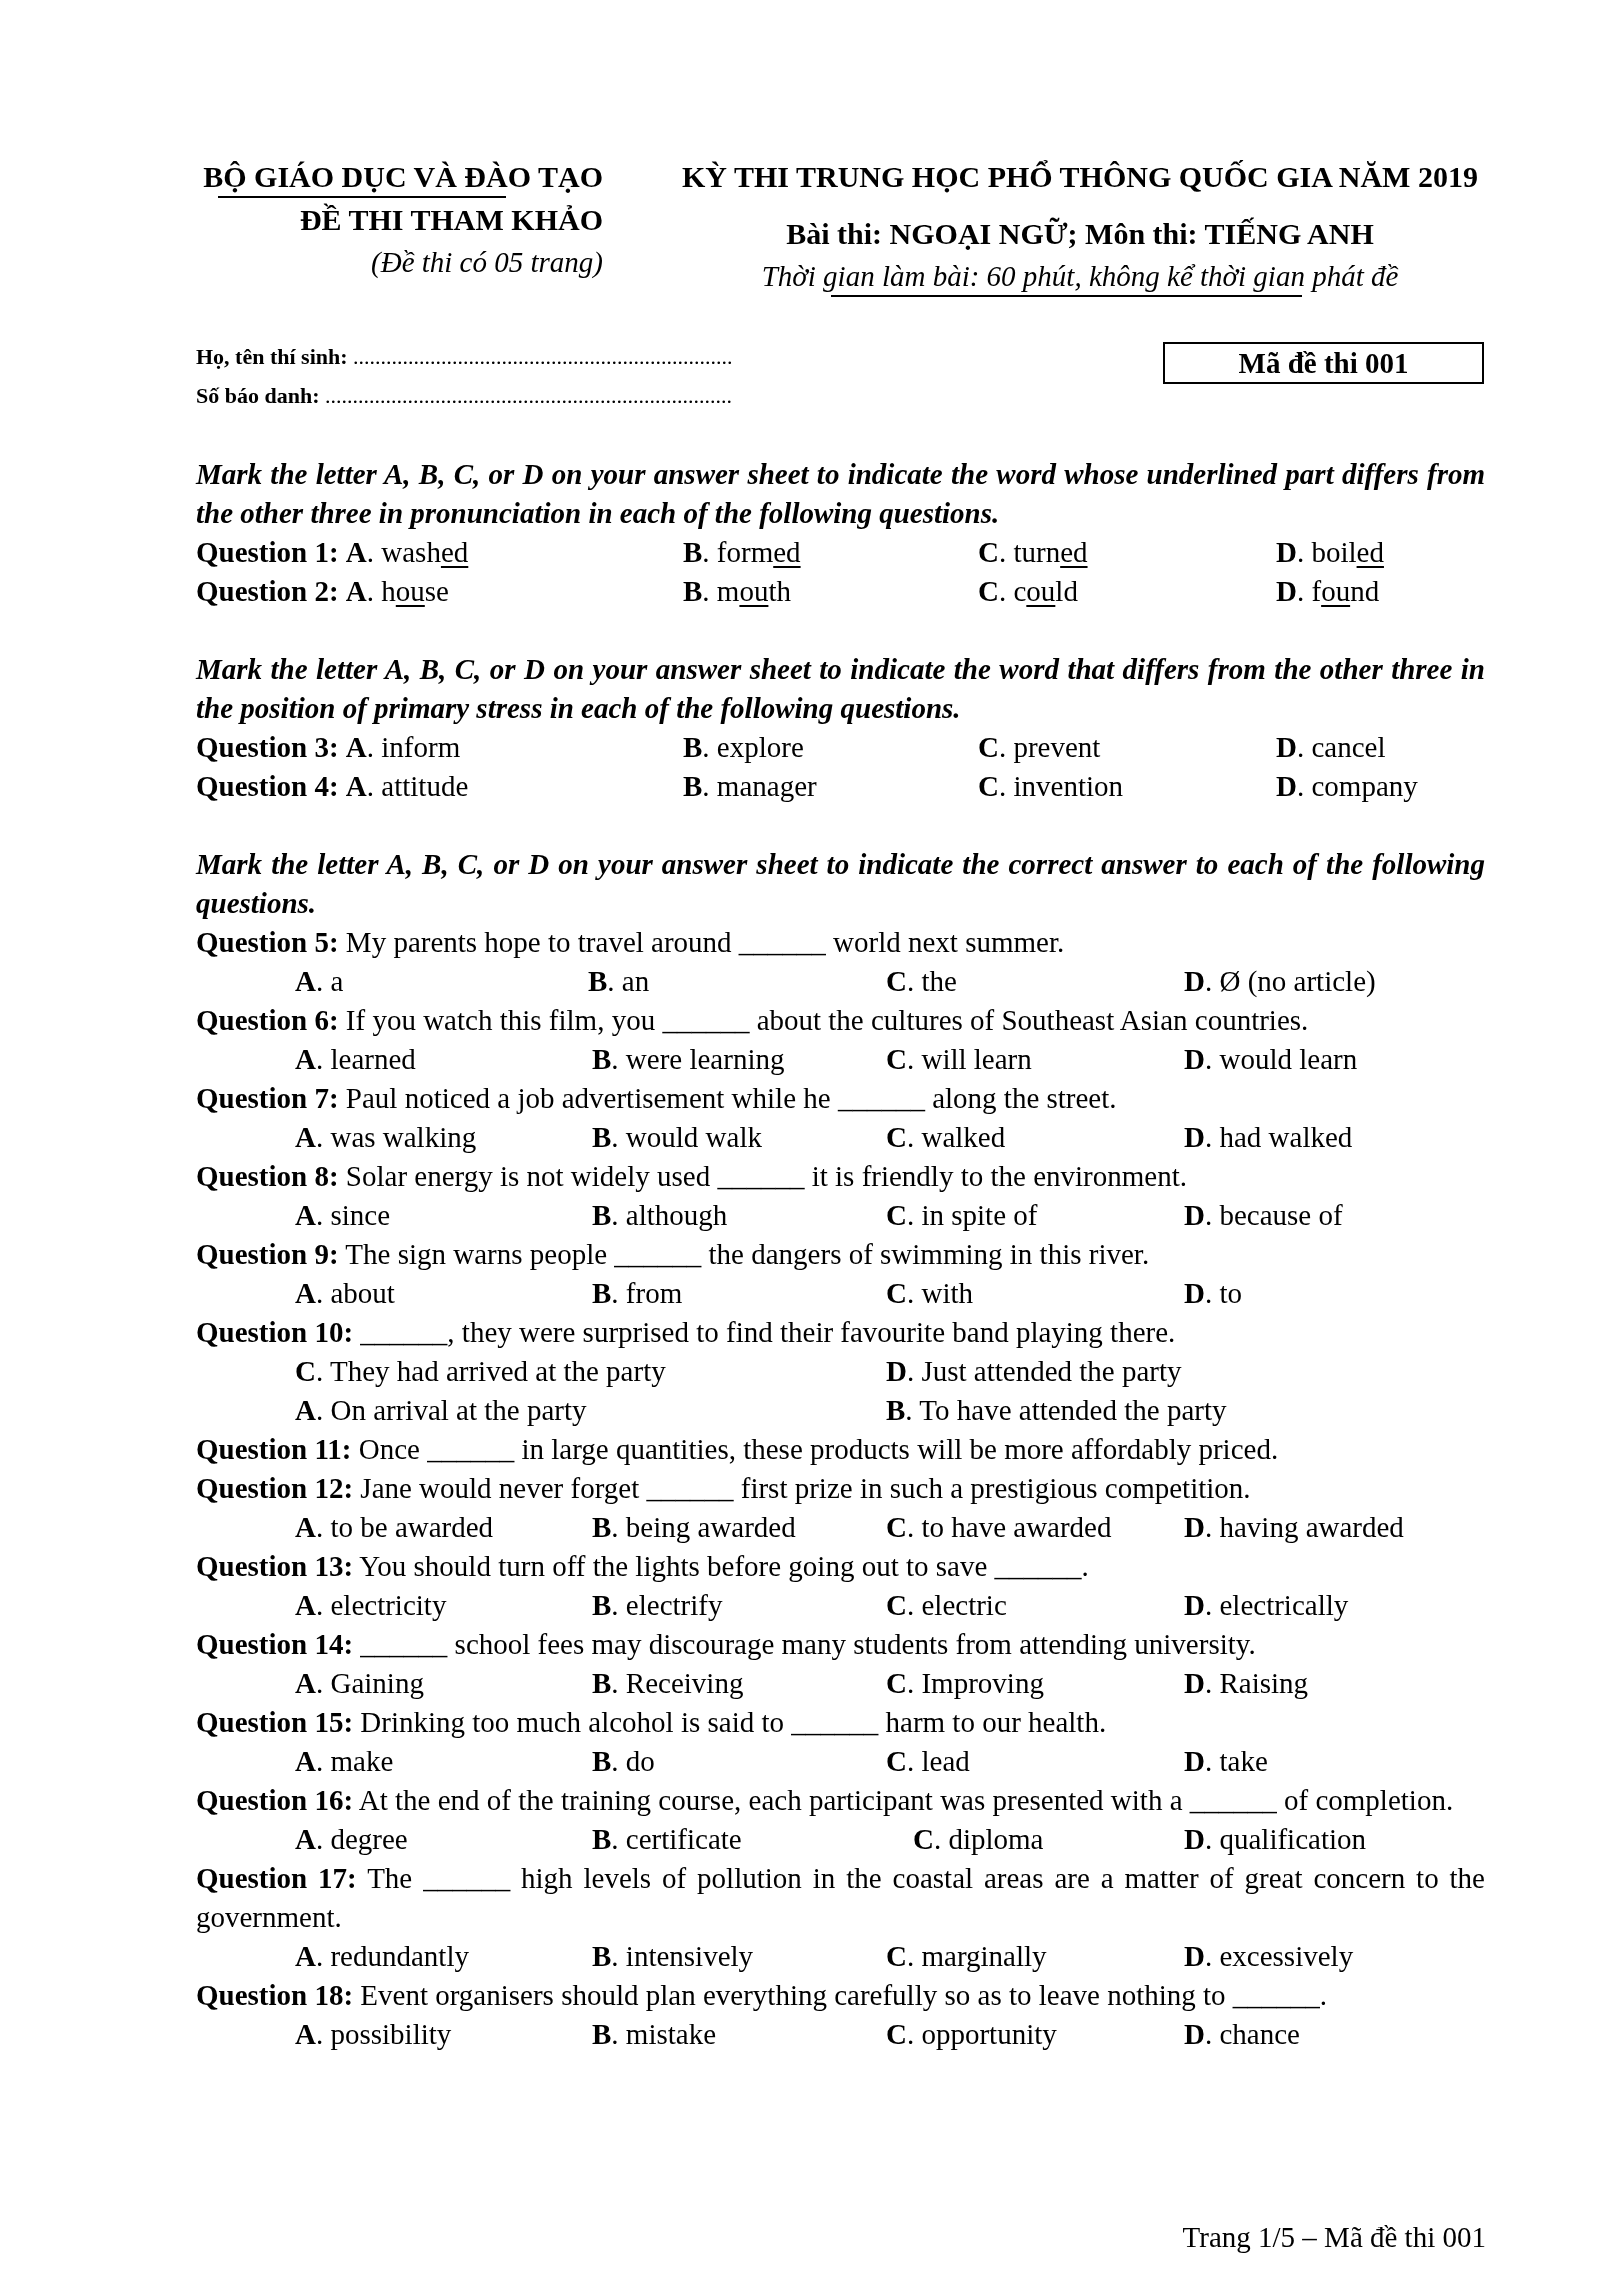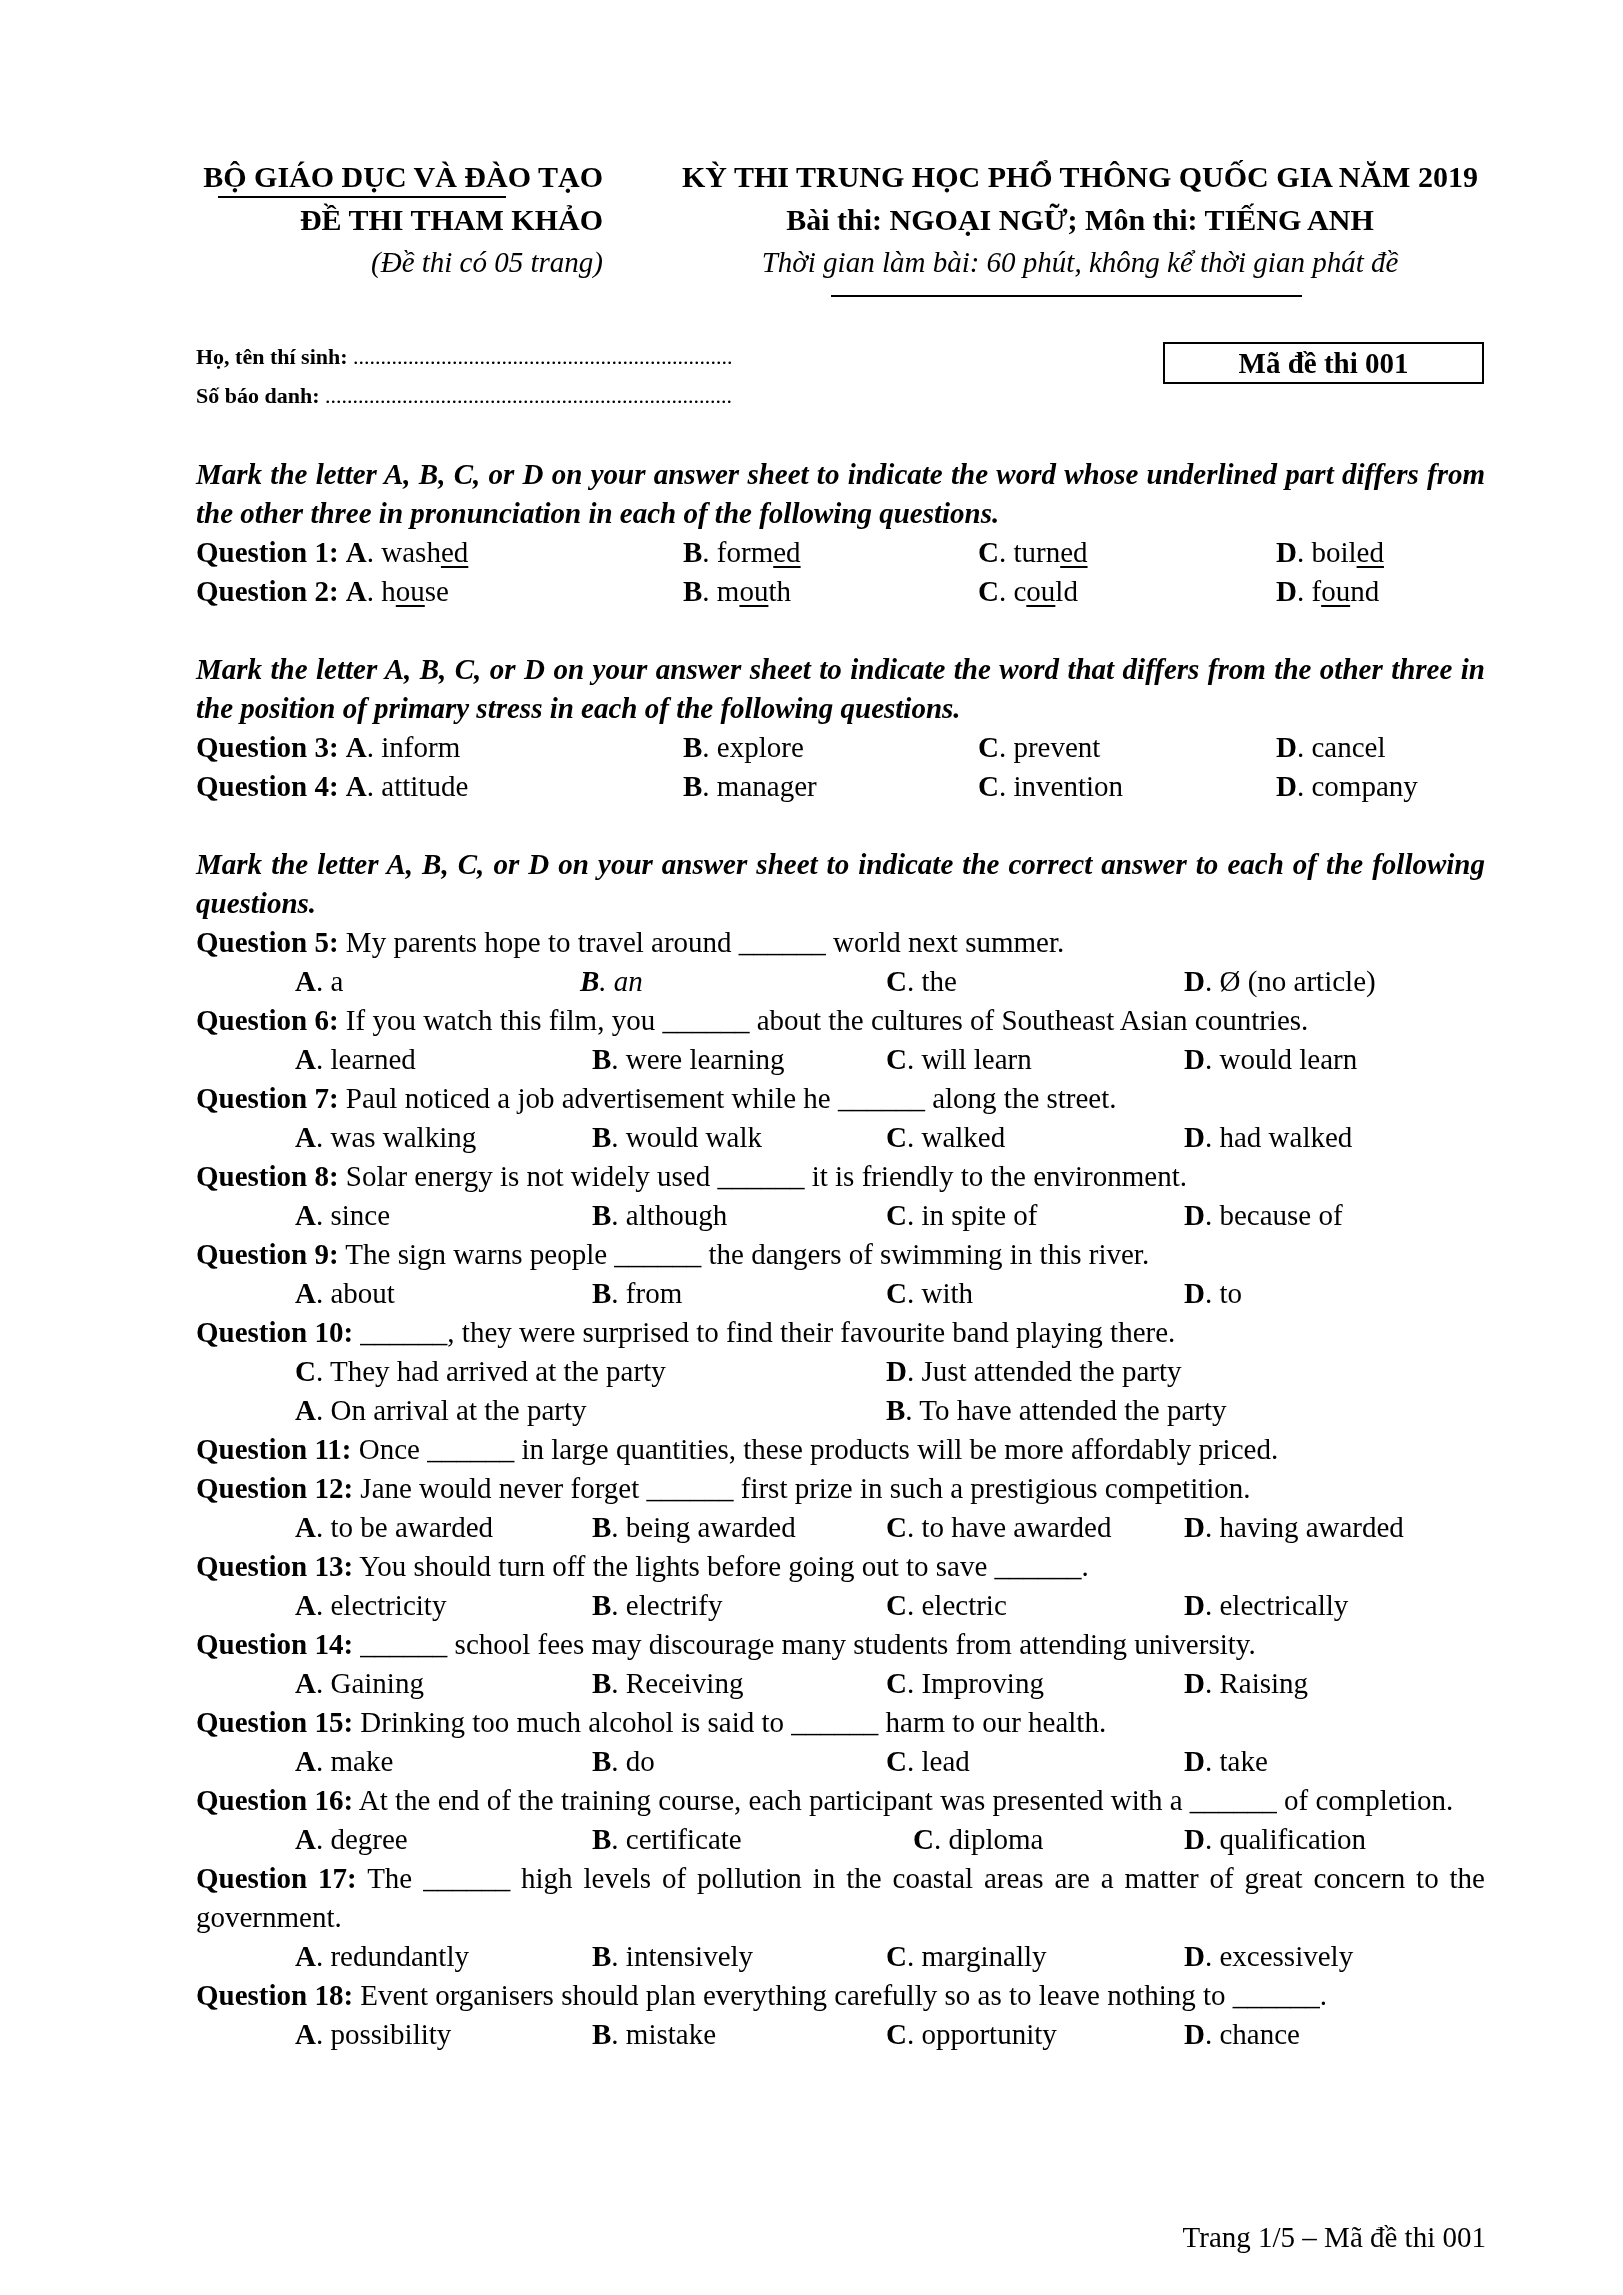--- a/index.html
+++ b/index.html
@@ -30,21 +30,21 @@
 
 <div class="hdr-left">
   <div class="hline">BỘ GIÁO DỤC VÀ ĐÀO TẠO</div>
   <div class="sub" style="margin-top:1.3px">ĐỀ THI THAM KHẢO</div>
   <div class="ital">(Đề thi có 05 trang)</div>
 </div>
 <div class="rule" style="left:218px; top:196px; width:288px; height:2px;"></div>
 
 <div class="hdr-right">
   <div class="hline">KỲ THI TRUNG HỌC PHỔ THÔNG QUỐC GIA NĂM 2019</div>
-  <div class="sub" style="margin-top:1px">Bài thi: NGOẠI NGỮ; Môn thi: TIẾNG ANH</div>
+  <div class="sub" style="margin-top:15px">Bài thi: NGOẠI NGỮ; Môn thi: TIẾNG ANH</div>
   <div class="ital">Thời gian làm bài: 60 phút, không kể thời gian phát đề</div>
 </div>
 <div class="rule" style="left:831px; top:295px; width:471px; height:2px;"></div>
 
 <div class="cand" style="top:337px;">
   <span>Họ, tên thí sinh:</span><span class="dots"> .....................................................................</span>
 </div>
 <div class="cand" style="top:376px;">
   <span>Số báo danh:</span><span class="dots"> ..........................................................................</span>
 </div>
@@ -78,21 +78,21 @@
     <span style="left:487px"><b>B</b>. <span style="position:static">manager</span></span>
     <span style="left:782px"><b>C</b>. <span style="position:static">invention</span></span>
     <span style="left:1080px"><b>D</b>. <span style="position:static">company</span></span>
   </div>
 
   <div class="instr">Mark the letter A, B, C, or D on your answer sheet to indicate the correct answer to each of the following questions.</div>
   <div id="sec3">
       <div class="stem"><b>Question 5:</b> <span>My parents hope to travel around ______ world next summer.</span></div>
       <div class="row">
         <span class="opt" style="left: 99px;"><b>A</b>. <span style="position: static;">a</span></span>
-        <span class="opt" style="left: 384px; font-style: italic;"><b>B</b>. <span style="position: static;">an</span></span>
+        <span class="opt" style="left: 392px;"><b>B</b>. <span style="position: static;">an</span></span>
         <span class="opt" style="left: 690px;"><b>C</b>. <span style="position: static;">the</span></span>
         <span class="opt" style="left: 988px;"><b>D</b>. <span style="position: static;">Ø (no article)</span></span>
       </div>
       <div class="stem"><b>Question 6:</b> <span>If you watch this film, you ______ about the cultures of Southeast Asian countries.</span></div>
       <div class="row">
         <span class="opt" style="left: 99px;"><b>A</b>. <span style="position: static;">learned</span></span>
         <span class="opt" style="left: 396px;"><b>B</b>. <span style="position: static;">were learning</span></span>
         <span class="opt" style="left: 690px;"><b>C</b>. <span style="position: static;">will learn</span></span>
         <span class="opt" style="left: 988px;"><b>D</b>. <span style="position: static;">would learn</span></span>
       </div>

